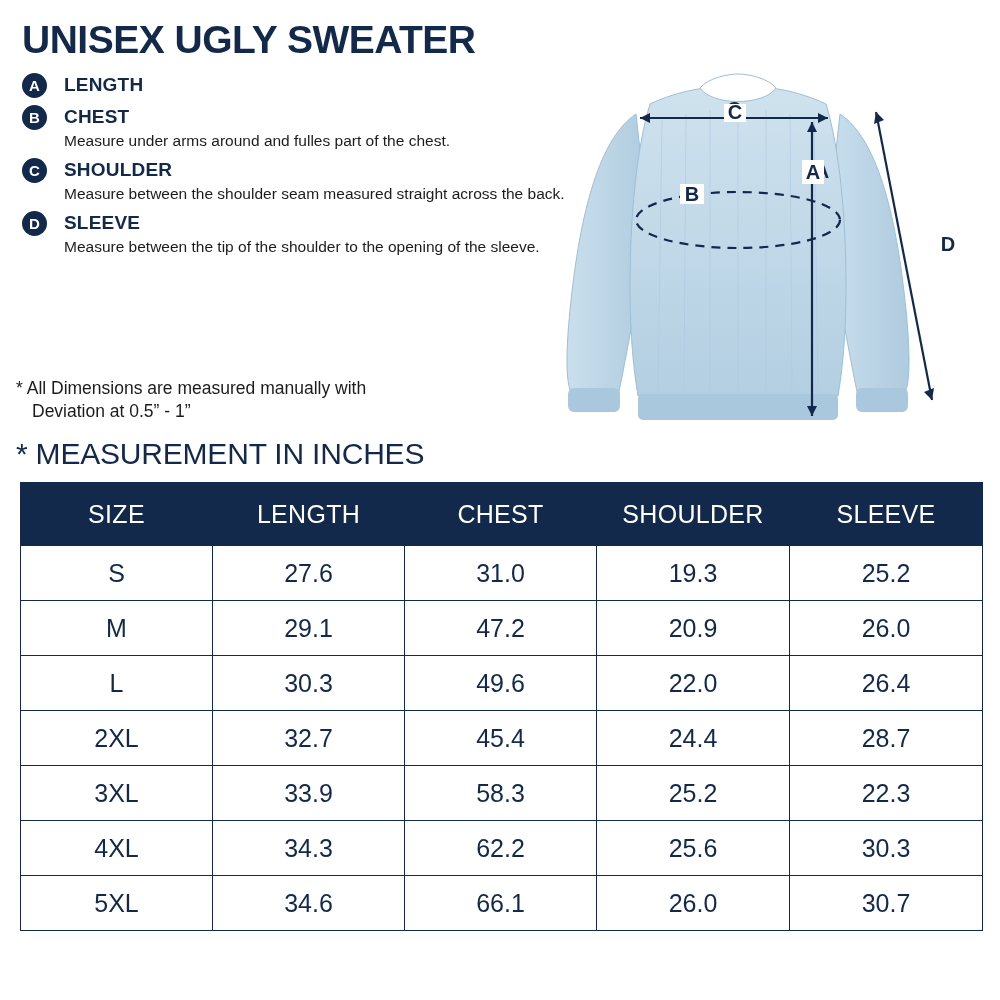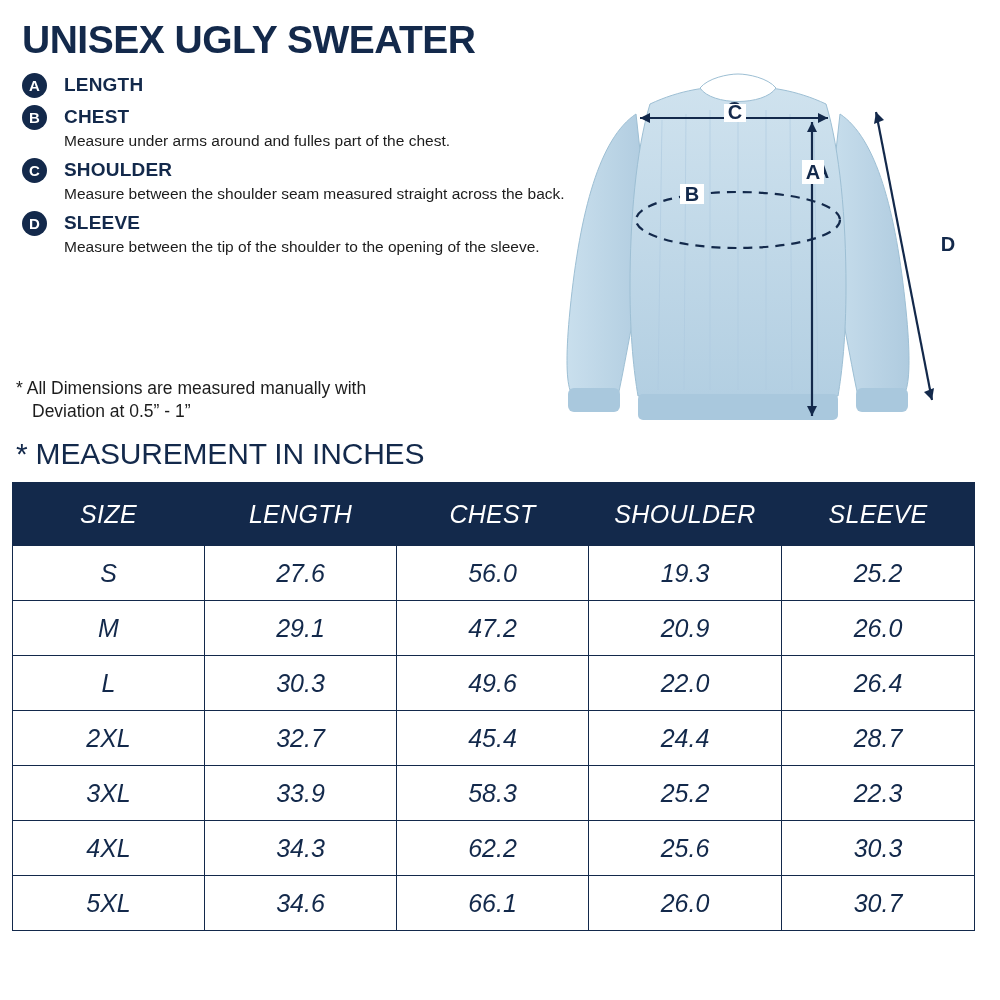--- a/index.html
+++ b/index.html
@@ -103,24 +103,23 @@
     left: 540px;
     top: 60px;
     width: 450px;
     height: 390px;
   }
   .illus svg { display: block; }
 
   
   .table-wrap {
     position: absolute;
-    left: 12px;
+    left: 20px;
     top: 482px;
     width: 962px;
-    font-style: italic;
   }
   table.sizes {
     border-collapse: collapse;
     width: 962px;
     table-layout: fixed;
   }
   table.sizes th, table.sizes td {
     border: 1px solid #13294b;
     text-align: center;
     font-size: 25px;
@@ -277,21 +276,21 @@
           <th>LENGTH</th>
           <th>CHEST</th>
           <th>SHOULDER</th>
           <th>SLEEVE</th>
         </tr>
       </thead>
       <tbody>
         <tr>
           <td>S</td>
           <td>27.6</td>
-          <td>56.0</td>
+          <td>31.0</td>
           <td>19.3</td>
           <td>25.2</td>
         </tr>
         <tr>
           <td>M</td>
           <td>29.1</td>
           <td>47.2</td>
           <td>20.9</td>
           <td>26.0</td>
         </tr>

